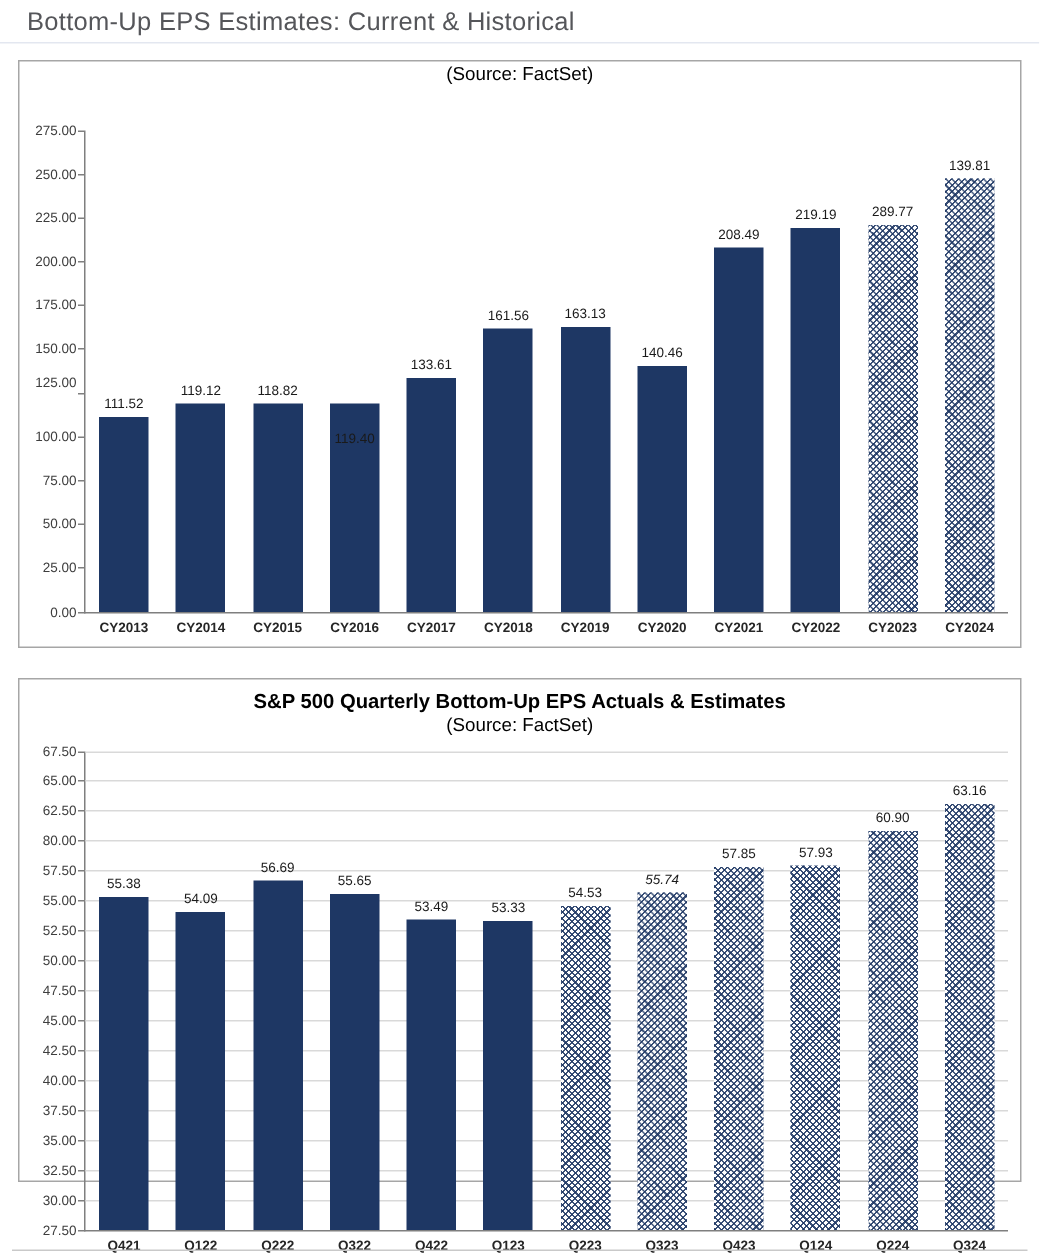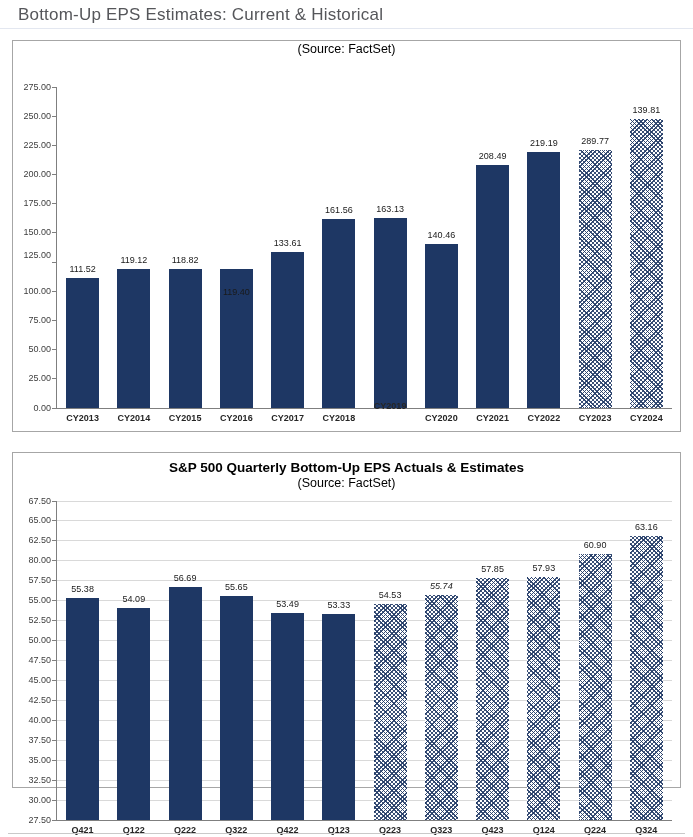--- a/index.html
+++ b/index.html
@@ -86,21 +86,21 @@
         <div class="vlab" style="left: 153.75px; width: 51.25px; top: 167.628px; margin-top: 32px;">119.40</div>
         <div class="xlab" style="left: 147.75px; width: 63.25px; top: 326px;">CY2016</div>
         <div class="bar act" style="left: 214.125px; width: 33px; height: 155.959px;"></div>
         <div class="vlab" style="left: 205px; width: 51.25px; top: 151.041px;">133.61</div>
         <div class="xlab" style="left: 199px; width: 63.25px; top: 326px;">CY2017</div>
         <div class="bar act" style="left: 265.375px; width: 33px; height: 188.585px;"></div>
         <div class="vlab" style="left: 256.25px; width: 51.25px; top: 118.415px;">161.56</div>
         <div class="xlab" style="left: 250.25px; width: 63.25px; top: 326px;">CY2018</div>
         <div class="bar act" style="left: 316.625px; width: 33px; height: 190.417px;"></div>
         <div class="vlab" style="left: 307.5px; width: 51.25px; top: 116.583px;">163.13</div>
-        <div class="xlab" style="left: 301.5px; width: 63.25px; top: 314px; text-align: center;">CY2019</div>
+        <div class="xlab" style="left: 301.5px; width: 63.25px; top: 326px; text-align: center;">CY2019</div>
         <div class="bar act" style="left: 367.875px; width: 33px; height: 163.955px;"></div>
         <div class="vlab" style="left: 358.75px; width: 51.25px; top: 143.045px;">140.46</div>
         <div class="xlab" style="left: 352.75px; width: 63.25px; top: 326px;">CY2020</div>
         <div class="bar act" style="left: 419.125px; width: 33px; height: 243.365px;"></div>
         <div class="vlab" style="left: 410px; width: 51.25px; top: 63.6353px;">208.49</div>
         <div class="xlab" style="left: 404px; width: 63.25px; top: 326px;">CY2021</div>
         <div class="bar act" style="left: 470.375px; width: 33px; height: 255.855px;"></div>
         <div class="vlab" style="left: 461.25px; width: 51.25px; top: 51.1455px;">219.19</div>
         <div class="xlab" style="left: 455.25px; width: 63.25px; top: 326px;">CY2022</div>
         <div class="bar est" style="left: 521.625px; width: 33px; height: 258.446px;"></div>

